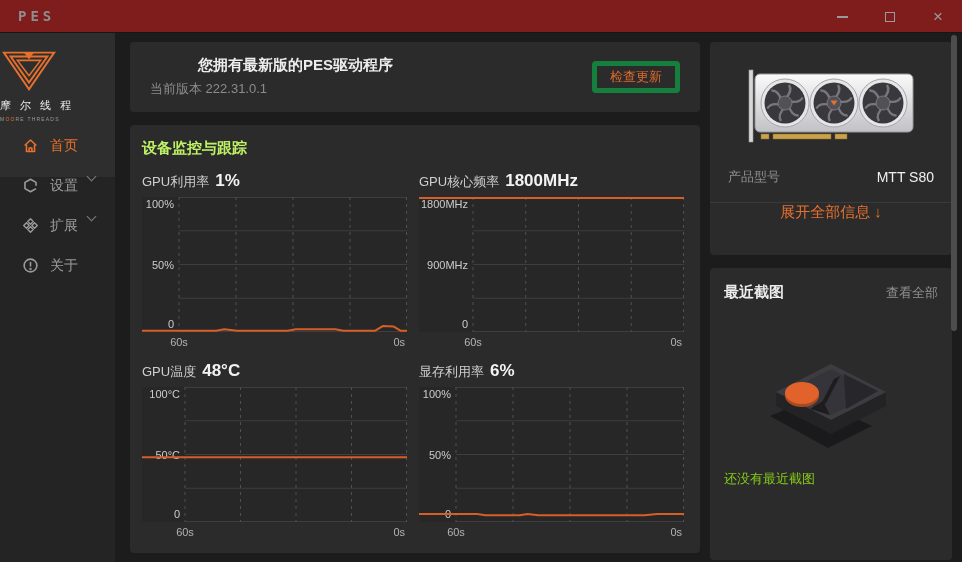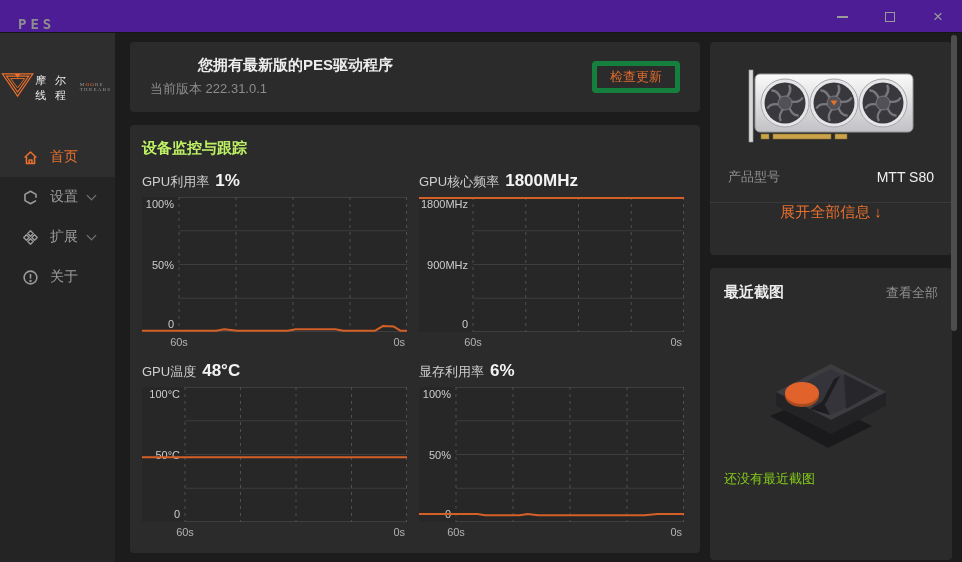--- a/index.html
+++ b/index.html
@@ -2,37 +2,37 @@
 <html><head>
 <meta charset="utf-8">
 <style>
   * { margin:0; padding:0; box-sizing:border-box; }
   html,body { width:962px; height:562px; overflow:hidden; background:#161617; }
   body { font-family:"Liberation Sans", sans-serif; position:relative; color:#e8e8e8; }
   .stage { position:absolute; inset:0; width:962px; height:562px; background:#1c1c1d; }
 
   
   .titlebar { position:absolute; left:0; top:0; width:962px; height:33px;
-    background:#4c1d95; border-bottom:1px solid #161616; display:flex; align-items:flex-end; }
+    background:#7f1d1d; border-bottom:1px solid #161616; display:flex; align-items:center; }
   .app-logo { margin-left:18px; font-family:"DejaVu Sans Mono", monospace; font-weight:bold;
     font-size:14px; letter-spacing:4px; color:#8f8f8f; }
   .win-controls { position:absolute; right:0; top:0; height:33px; display:flex; }
   .win-btn { width:48px; height:33px; display:flex; align-items:center; justify-content:center;
     color:#9a9a9a; font-size:13px; cursor:pointer; background:transparent; border:none; }
   .max-shape { width:10px; height:10px; border:1px solid #9a9a9a; display:inline-block; }
   .min-shape { width:11px; height:0; border-top:2px solid #9a9a9a; display:inline-block; }
 
   
   .sidebar { position:absolute; left:0; top:33px; width:115px; height:529px; background:#242425; }
-  .logo-block { height:104px; background:#2e2e2f; display:flex; 
-    align-items:center; justify-content:center;font-family:Liberation Serif, serif; }
+  .logo-block { height:104px; background:#2e2e2f; display:flex; flex-direction:column;
+    justify-content:center; }
   .brand-cn { font-size:11px; color:#e9e9e9; letter-spacing:3px; margin-top:5px; }
   .brand-en { font-size:5px; color:#9a9a9a; letter-spacing:1.2px; margin-top:3px; }
   .brand-en .o { color:#e8702d; }
-  .nav-item { height:40px; display:flex; align-items:center; padding-left:22px;
+  .nav-item { height:40px; display:flex; padding-left:22px;
     color:#9b9b9b; font-size:14px; cursor:pointer; }
   .nav-item.active { background:#2e2e2f; color:#e8702d; }
   .nav-item .nicon { width:17px; height:17px; margin-right:11px; flex:none; display:flex; }
   .chev { width:7px; height:7px; border-right:1.5px solid #7d7d7d; border-bottom:1.5px solid #7d7d7d;
     transform:rotate(45deg); margin-left:10px; margin-top:-4px; }
 
   
   .card { position:absolute; background:#2b2b2c; border-radius:4px; }
 
   

